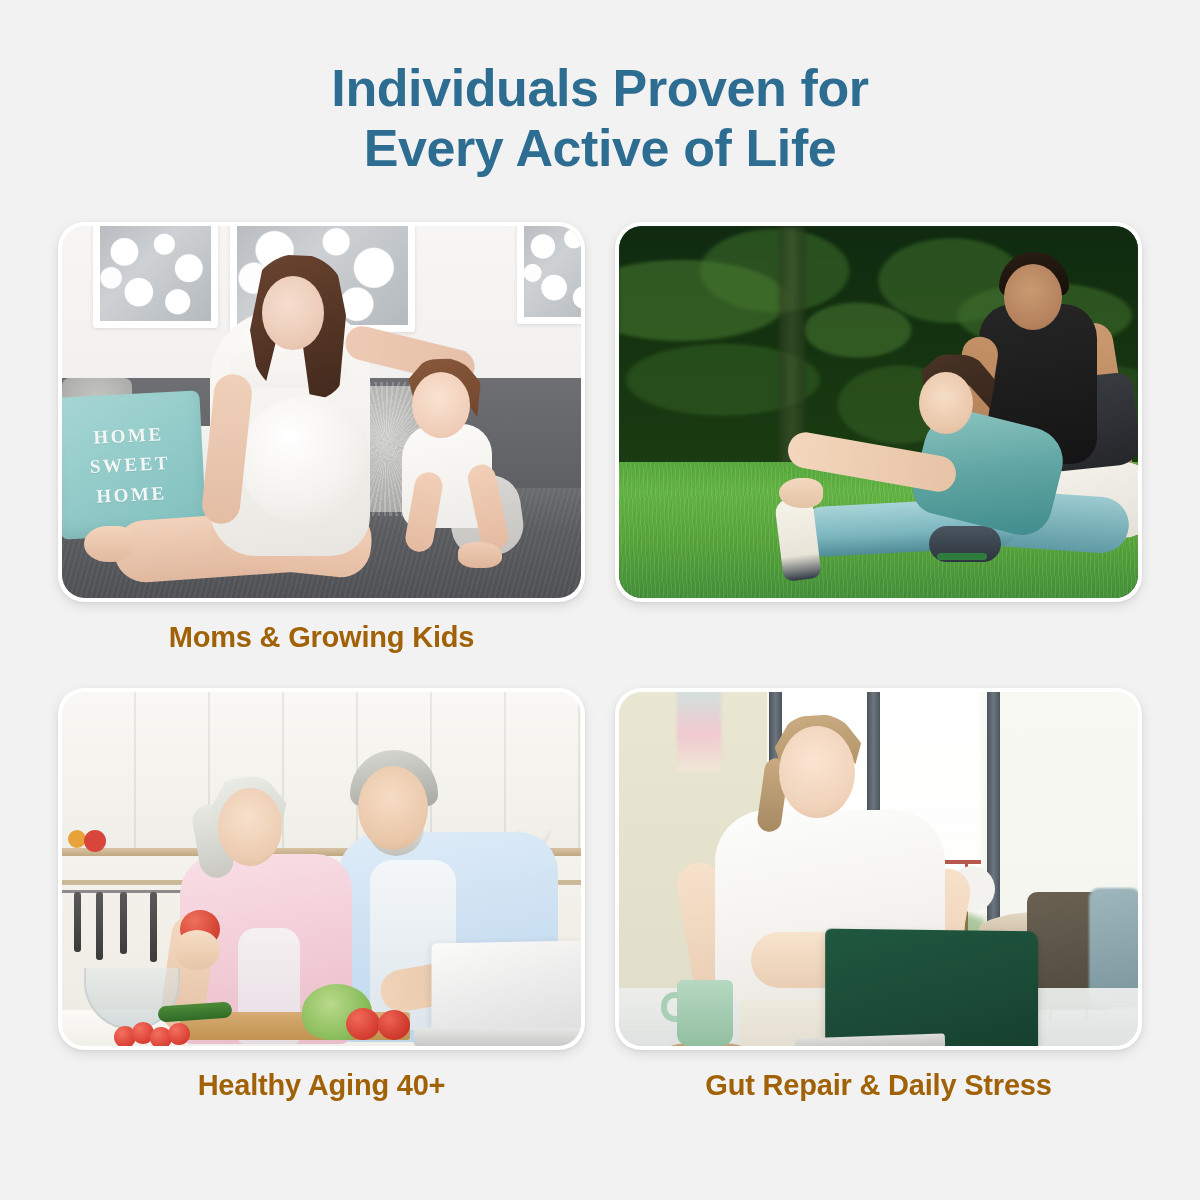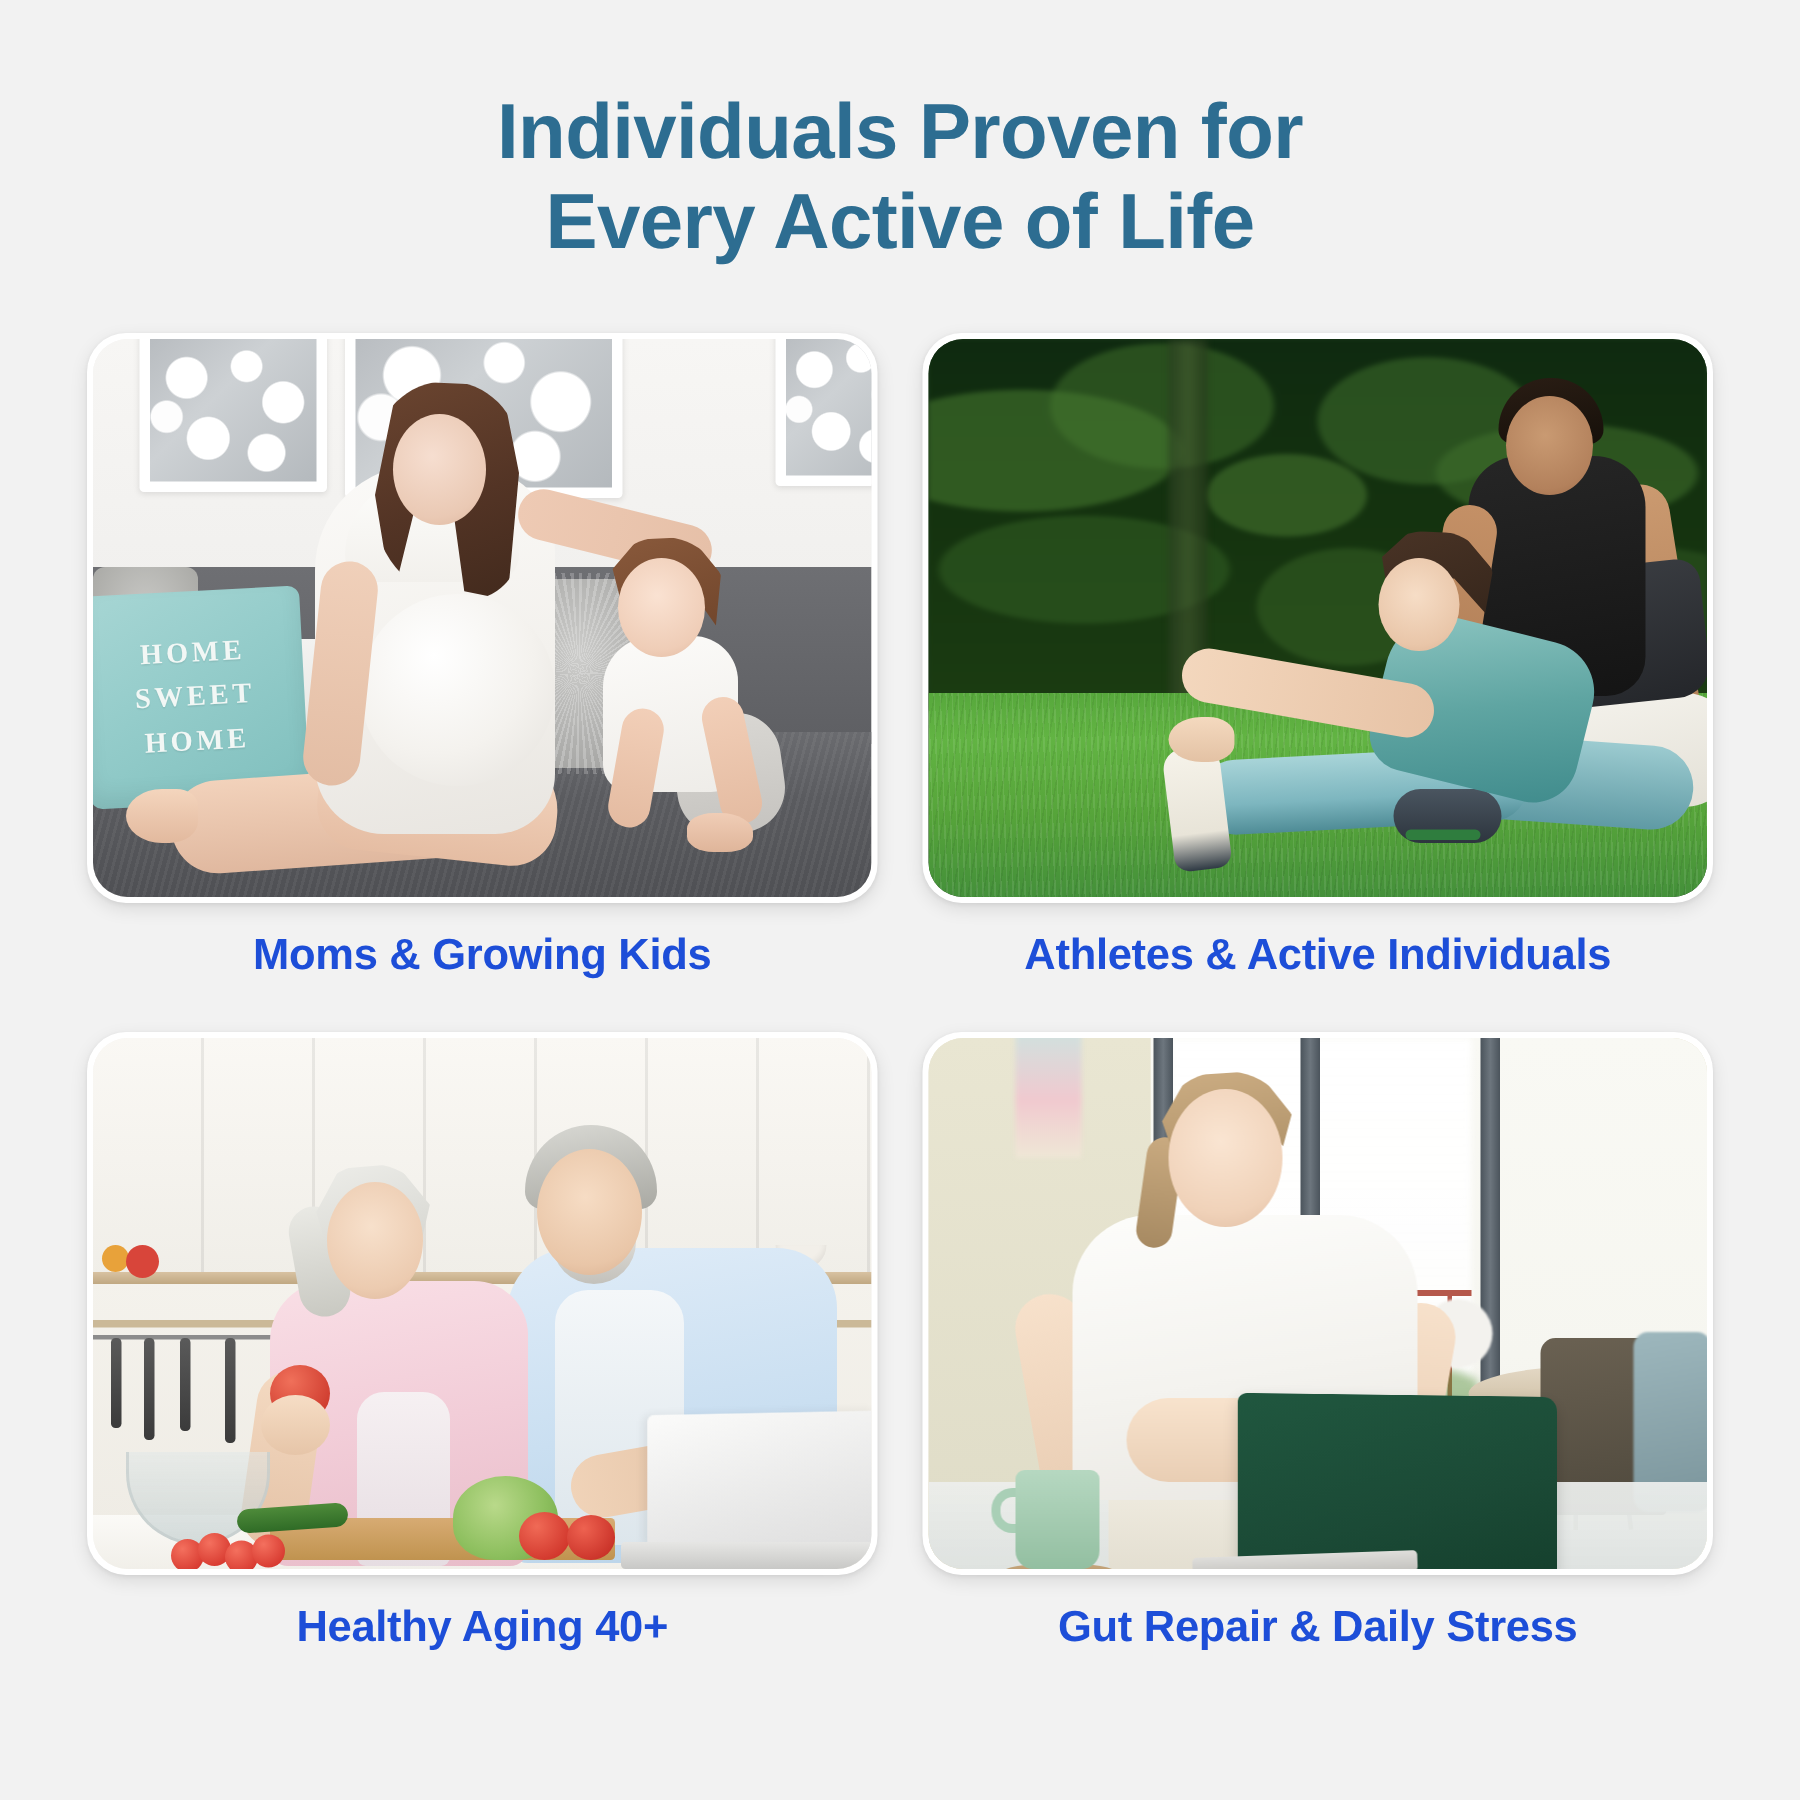--- a/index.html
+++ b/index.html
@@ -57,21 +57,21 @@
   .photo {
     position:relative;
     width:100%; height:100%;
     border-radius:23px;
     overflow:hidden;
   }
 
   .caption {
     margin-top:19px;
     text-align:center;
-    color:#1d4ed8;
+    color:#a16207;
     font-size:29px;
     font-weight:bold;
     letter-spacing:-0.2px;
   }
 
   
   .p1 { background:#f4f3f1; }
   .p1 .wall {
     position:absolute; inset:0;
     background:linear-gradient(180deg,#f7f6f4 0%,#efeeec 58%,#eae9e7 100%);
@@ -765,21 +765,20 @@
           <div class="w-legL"></div>
           <div class="shoeR"></div>
           <div class="shoeL"></div>
           <div class="w-torso"></div>
           <div class="w-arm"></div>
           <div class="w-hand"></div>
           <div class="w-hair"></div>
           <div class="w-head"></div>
         </div>
       </div>
-      <div class="caption">Athletes &amp; Active Individuals</div>
     </div>
 
     <div class="cell">
       <div class="card short">
         <div class="photo p3">
           <div class="cabinets"></div>
           <div class="counterwall"></div>
           <div class="shelf"></div>
           <div class="shelf2"></div>
           <div class="fruit fr1"></div>

